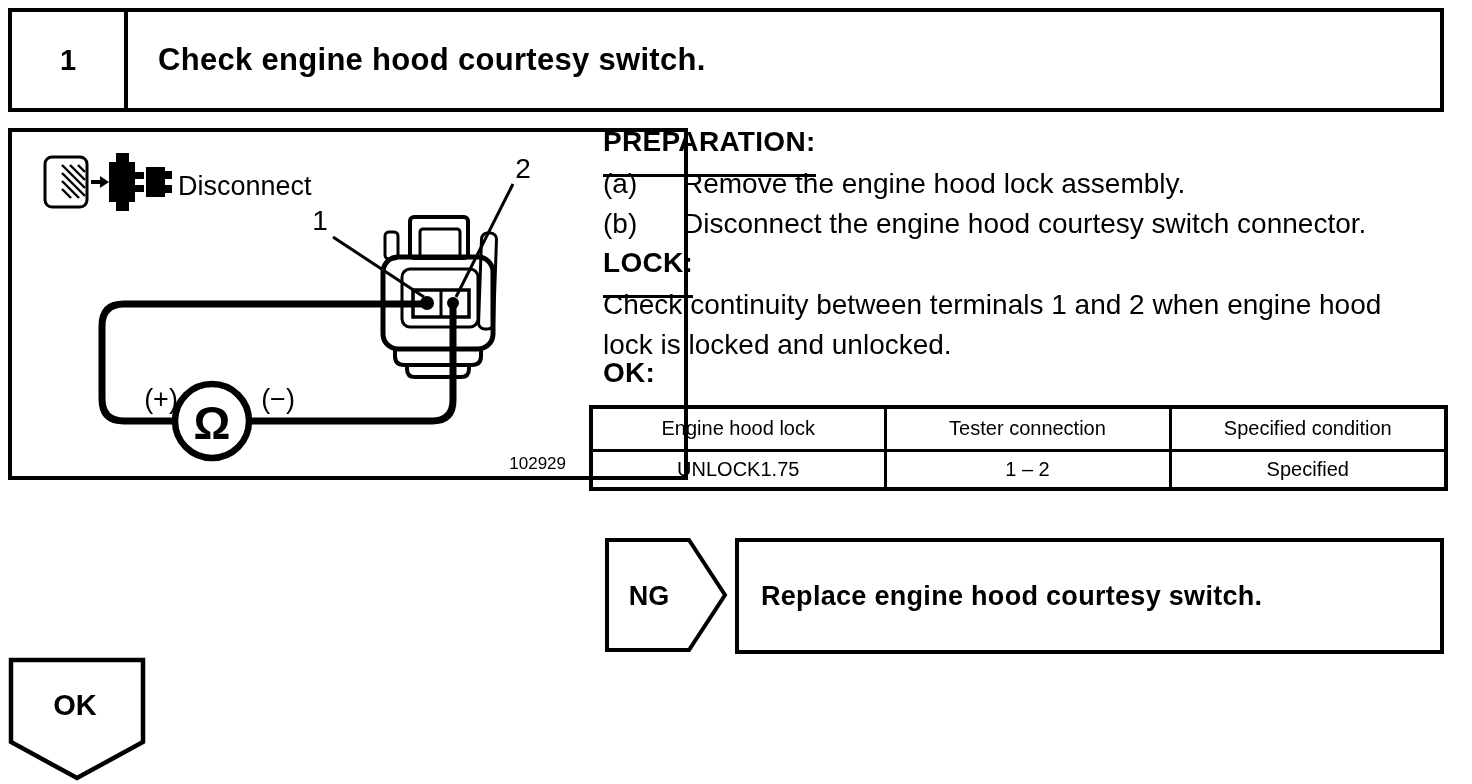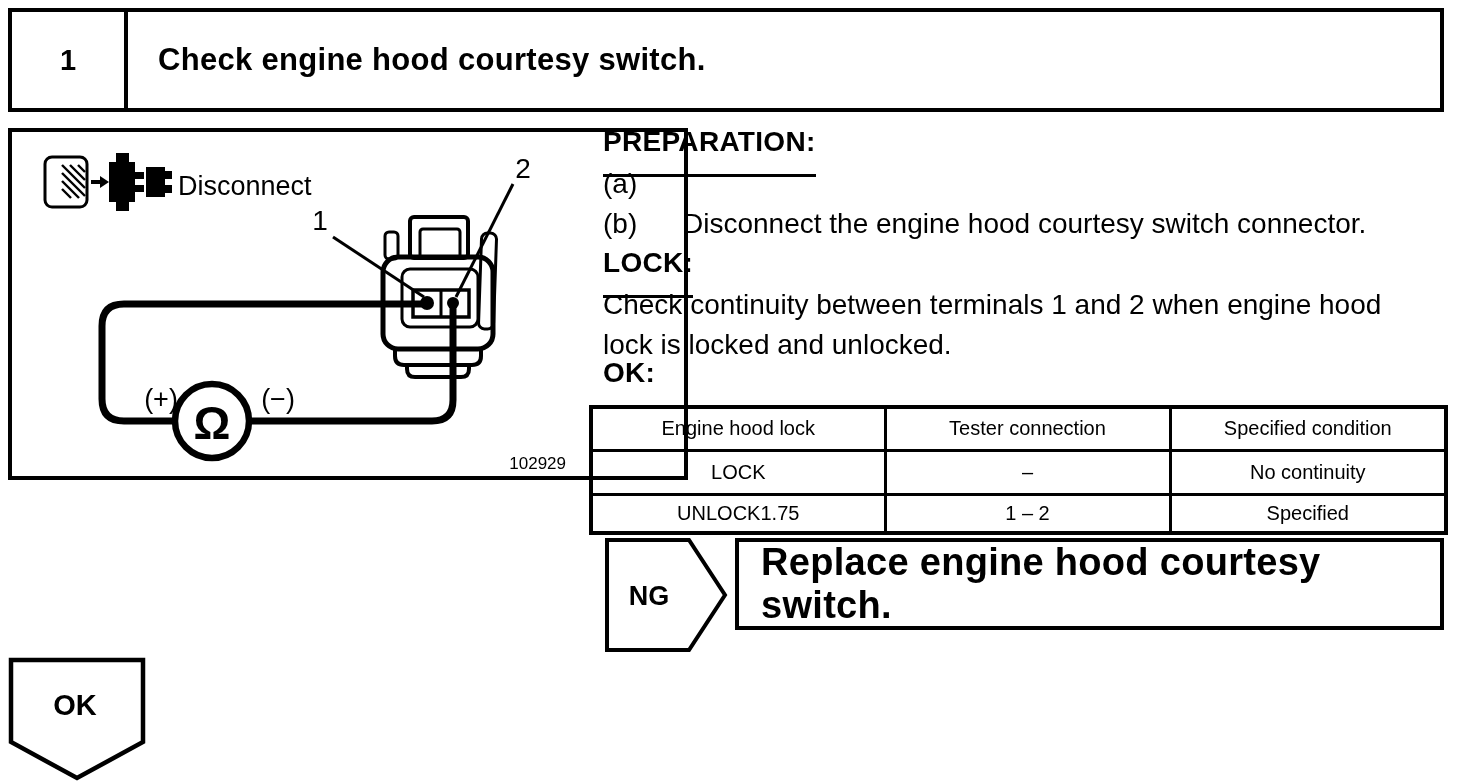--- a/index.html
+++ b/index.html
@@ -73,25 +73,25 @@
     padding: 0; vertical-align: middle;
   }
   table.spec thead tr { height: 43px; }
   table.spec tbody tr.r1 { height: 44px; }
   table.spec tbody tr.r2 { height: 39px; }
 
   
   .ng-shape { position: absolute; left: 600px; top: 536px; }
   .ng-box {
     position: absolute; left: 735px; top: 538px;
-    width: 709px; height: 92px;
+    width: 709px; height: 116px;
     border: 4px solid #000; box-sizing: border-box;
     display: flex; align-items: center;
     padding-left: 22px;
-    font-weight: 700; font-size: 38px;
+    font-weight: 700; font-size: 27px;
     letter-spacing: 0.3px;
   }
 
   
   .ok-shape { position: absolute; left: 4px; top: 654px; }
 </style>
 </head>
 <body>
 
 <div class="page">
@@ -169,20 +169,21 @@
       <text x="266" y="276" font-size="27" text-anchor="middle" fill="#000">(−)</text>
 
       <text x="554" y="337" font-size="17" text-anchor="end" fill="#000">102929</text>
     </svg>
   </div>
 
   <div class="heading" style="top:126px">PREPARATION:</div>
 
   <div class="step-row" style="top:168px">
     <span class="step-label">(a)</span>
+    <span class="step-text">Remove the engine hood lock assembly.</span>
   </div>
   <div class="step-row" style="top:208px">
     <span class="step-label">(b)</span>
     <span class="step-text">Disconnect the engine hood courtesy switch connector.</span>
   </div>
 
   <div class="heading" style="top:247px">LOCK:</div>
 
   <div class="check-lines">
     <div>Check continuity between terminals 1 and 2 when engine hood</div>
@@ -198,25 +199,20 @@
         <col style="width:276px">
     </colgroup>
     <thead>
       <tr>
         <th>Engine hood lock</th>
         <th>Tester connection</th>
         <th>Specified condition</th>
       </tr>
     </thead>
     <tbody>
-      <tr class="r1">
-        <td>LOCK</td>
-        <td>–</td>
-        <td>No continuity</td>
-      </tr>
       <tr class="r2">
         <td>UNLOCK1.75</td>
         <td>1 – 2</td>
         <td>Specified</td>
       </tr>
     </tbody>
   </table>
 
   <svg class="ng-shape" width="132" height="118" viewBox="0 0 132 118">
     <polygon points="7,4 89,4 125,59 89,114 7,114" fill="#ffffff" stroke="#000" stroke-width="4"></polygon>

